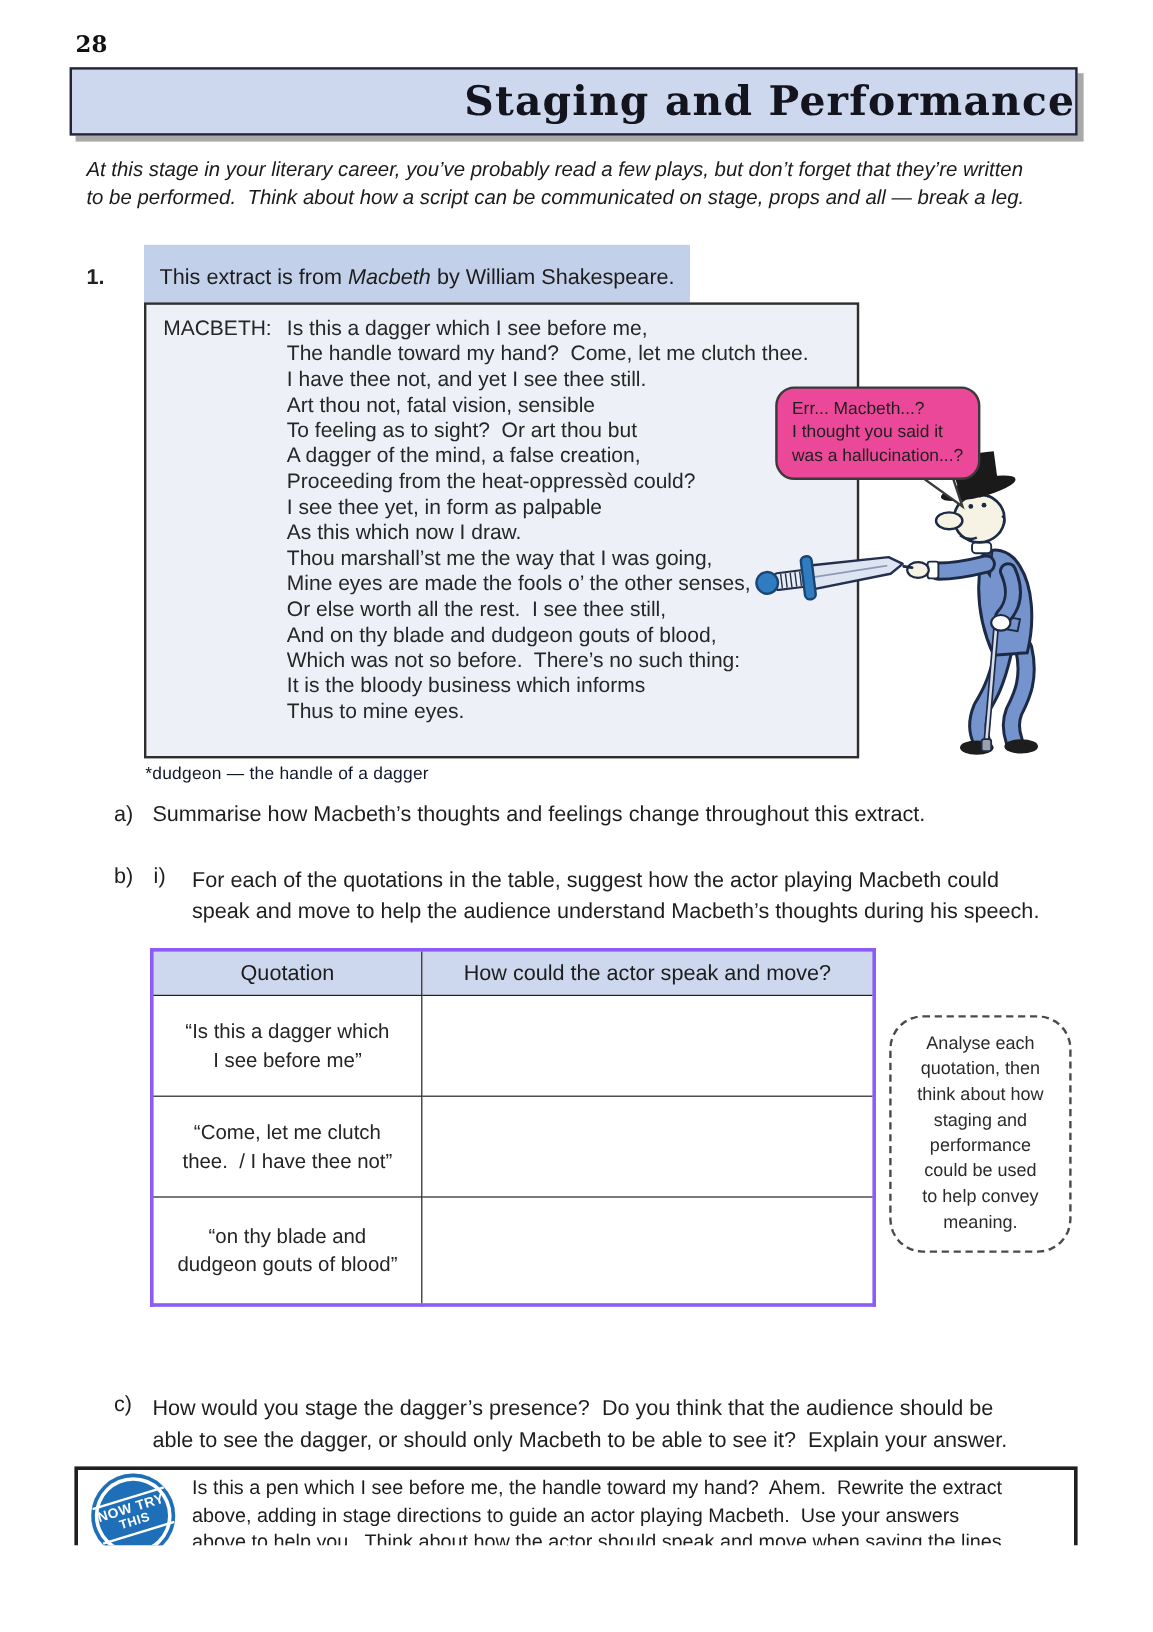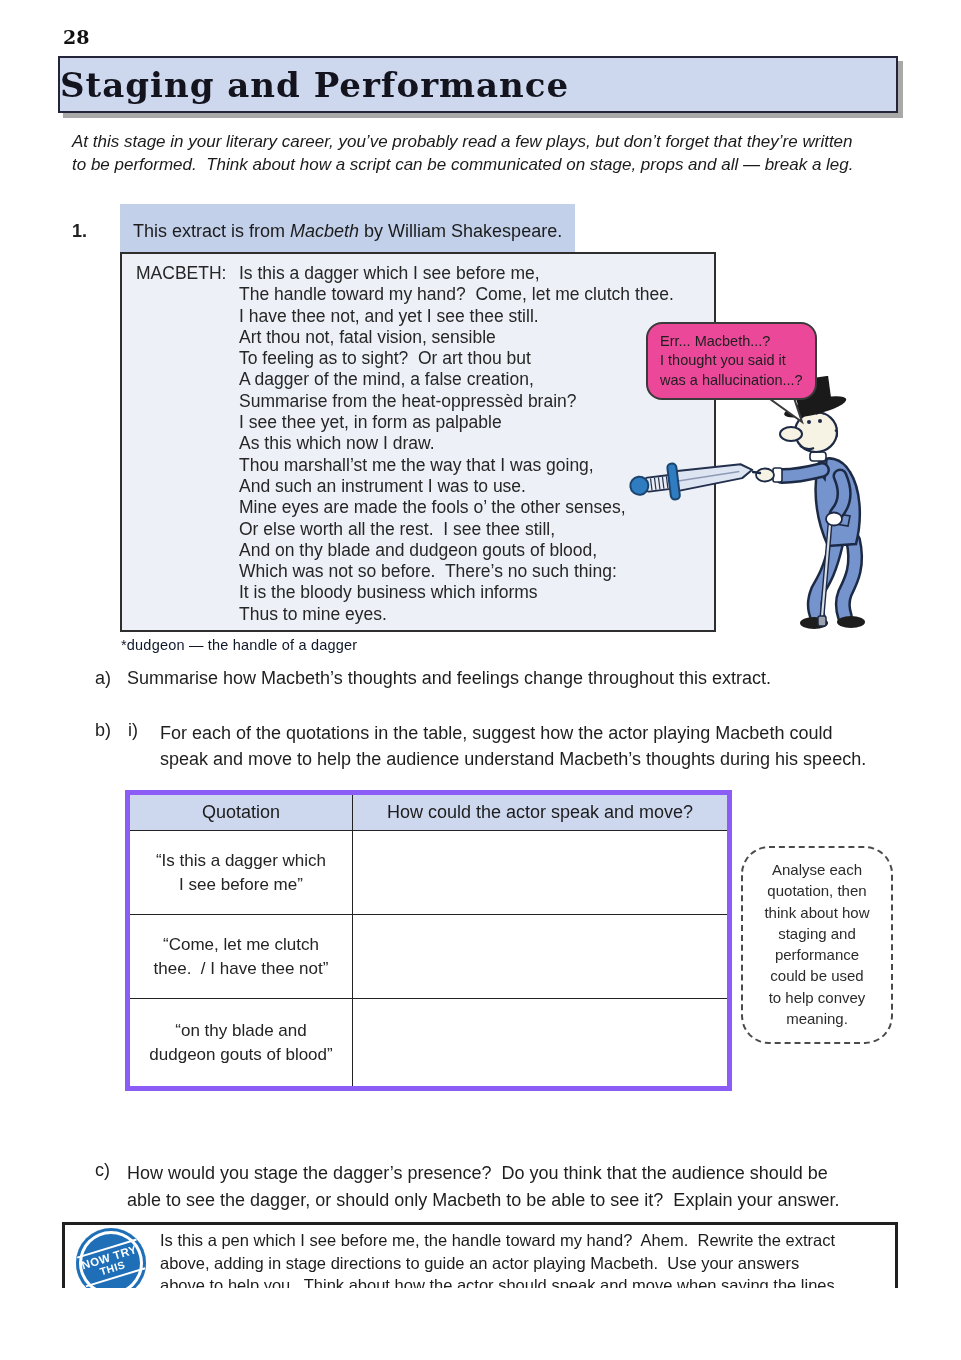--- a/index.html
+++ b/index.html
@@ -11,21 +11,21 @@
   }
   .abs { position:absolute; }
   .pre { white-space:pre; }
 
   .page-number { left:63px; top:26px; font:bold 19px "DejaVu Serif", serif; color:#111; }
 
   .title-banner {
     left:58px; top:56px; width:840px; height:57px;
     background:var(--banner-bg); border:2px solid #24243a;
     box-shadow:5px 5px 0 #a9a9a9;
-    display:flex; align-items:center; justify-content:flex-start;
+    display:flex; align-items:center; justify-content:flex-end;
   }
   .title-banner h1 { margin:0; font:bold 34px "DejaVu Serif", serif; color:#14141f; letter-spacing:1px; }
 
   .intro { left:72px; top:131px; font-style:italic; font-size:17px; line-height:22.5px; color:#1b1b1b; }
 
   .q1-row { left:72px; top:204px; display:flex; align-items:center; }
   .q1-num { width:48px; font-weight:bold; font-size:18px; }
   .q1-highlight { background:var(--highlight-bg); padding:17px 13px; font-size:18px; color:#1c1c1c; }
   .q1-highlight i { font-style:italic; }
 
@@ -58,21 +58,21 @@
   .row-b { left:95px; top:720px; }
   .row-b .lbl-b { width:33px; }
   .row-b .lbl-i { width:32px; }
   .row-b .q-lines div { line-height:26px; }
   .row-ii { left:126px; top:1112px; }
   .row-ii .q-label { width:34px; }
   .row-c { left:95px; top:1160px; }
   .row-c .q-label { width:32px; }
   .row-c .q-lines div { line-height:26.5px; }
 
-  table.quote-table { left:125px; top:790px; position:absolute; border-collapse:collapse; border:5px solid #8b5cf6; }
+  table.quote-table { left:125px; top:790px; position:absolute; border-collapse:collapse; border:3px solid #8b5cf6; }
   .quote-table th, .quote-table td { border:1.5px solid #222; }
   .quote-table th {
     background:var(--table-header-bg); font-weight:normal; font-size:18px;
     height:38px; color:#1c1c1c;
   }
   .quote-table .col-q { width:225px; }
   .quote-table .col-a { width:377px; }
   .quote-table td.quote-cell { text-align:center; vertical-align:middle; font-size:17px; line-height:23.5px; color:#242424; }
   .quote-table td div { white-space:pre; }
   .quote-table tr.r1 td { height:84px; }
@@ -134,25 +134,24 @@
 
   <div class="abs extract-box">
     <div class="speaker">MACBETH:</div>
     <div class="poem-lines">
       <div>Is this a dagger which I see before me,</div>
       <div>The handle toward my hand?  Come, let me clutch thee.</div>
       <div>I have thee not, and yet I see thee still.</div>
       <div>Art thou not, fatal vision, sensible</div>
       <div>To feeling as to sight?  Or art thou but</div>
       <div>A dagger of the mind, a false creation,</div>
-      <div>Summarise from the heat-oppressèd brain?</div>
+      <div>Proceeding from the heat-oppressèd could?</div>
       <div>I see thee yet, in form as palpable</div>
       <div>As this which now I draw.</div>
       <div>Thou marshall’st me the way that I was going,</div>
-      <div>And such an instrument I was to use.</div>
       <div>Mine eyes are made the fools o’ the other senses,</div>
       <div>Or else worth all the rest.  I see thee still,</div>
       <div>And on thy blade and dudgeon gouts of blood,</div>
       <div>Which was not so before.  There’s no such thing:</div>
       <div>It is the bloody business which informs</div>
       <div>Thus to mine eyes.</div>
     </div>
   </div>
 
   <div class="abs footnote">*dudgeon — the handle of a dagger</div>

